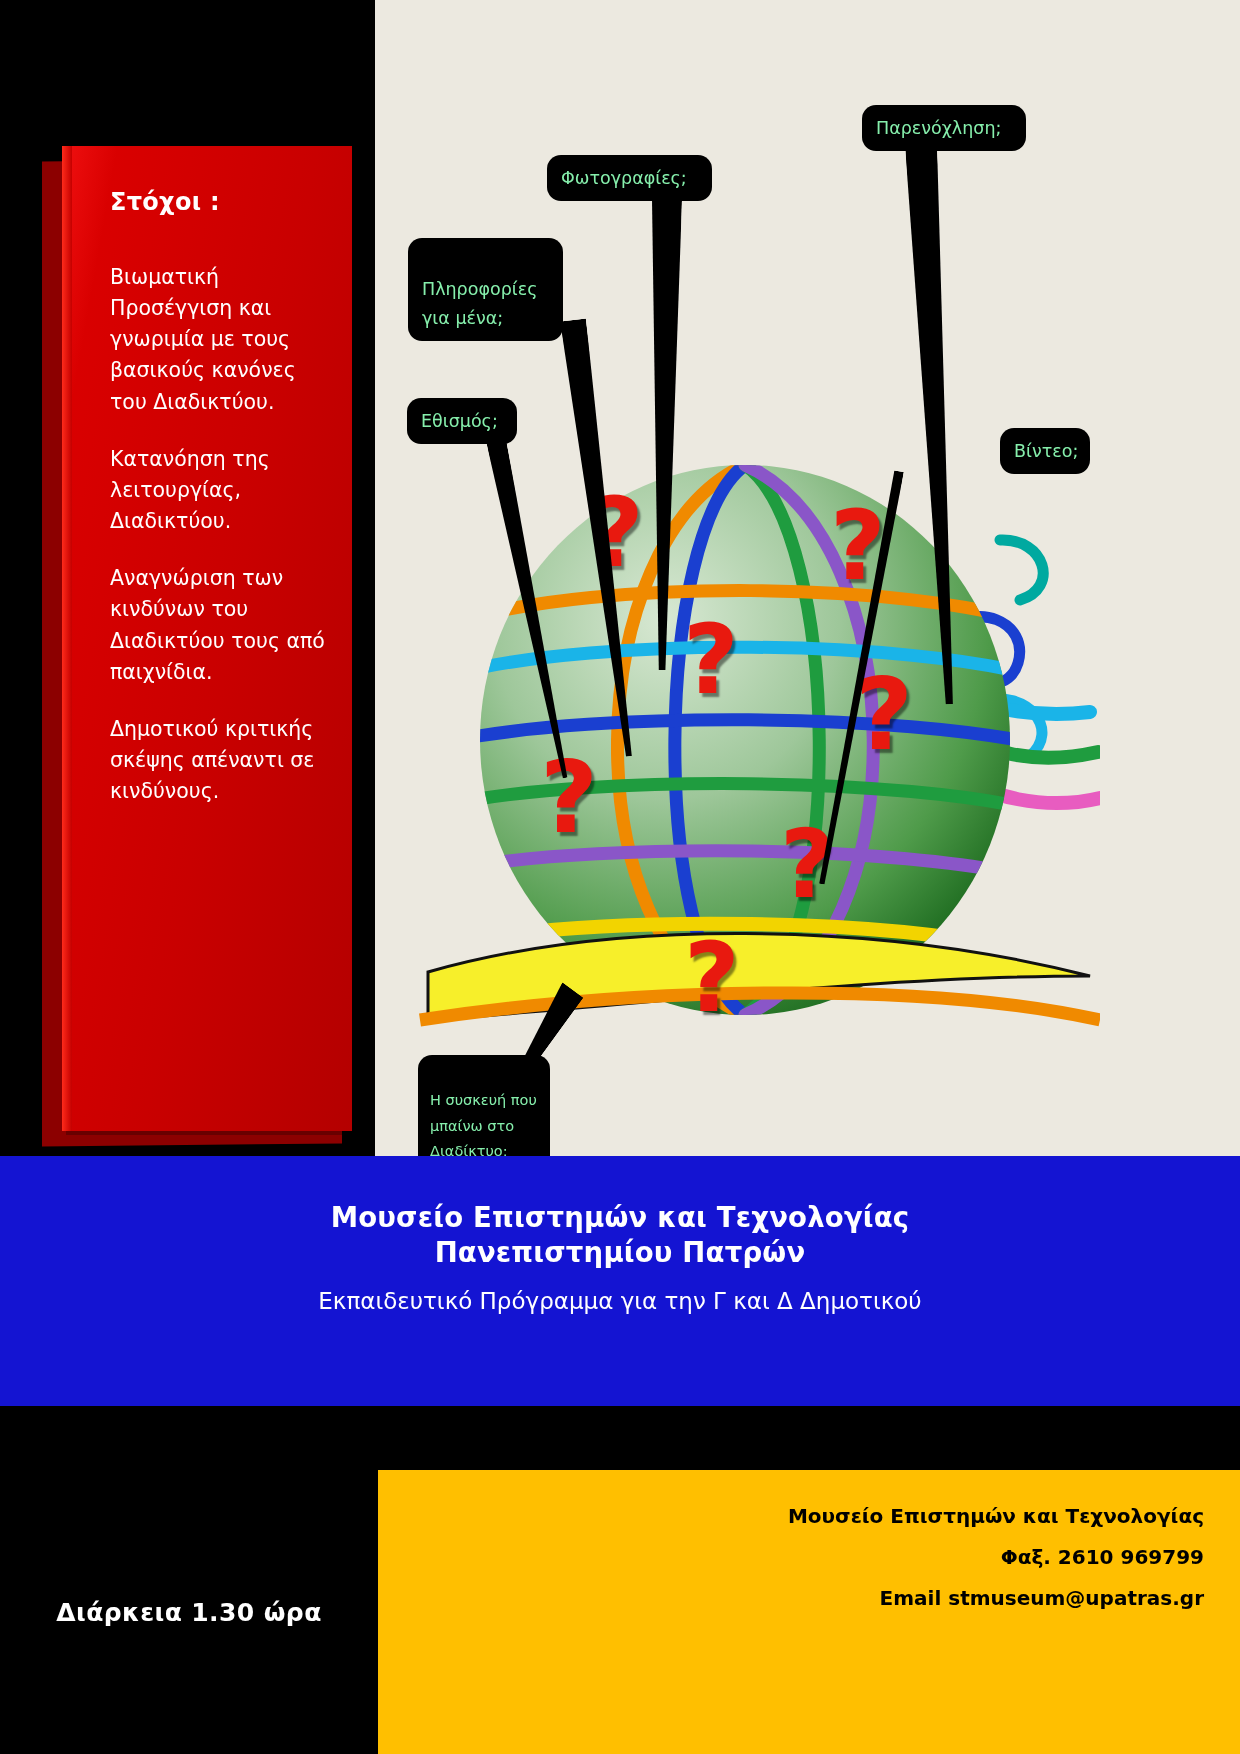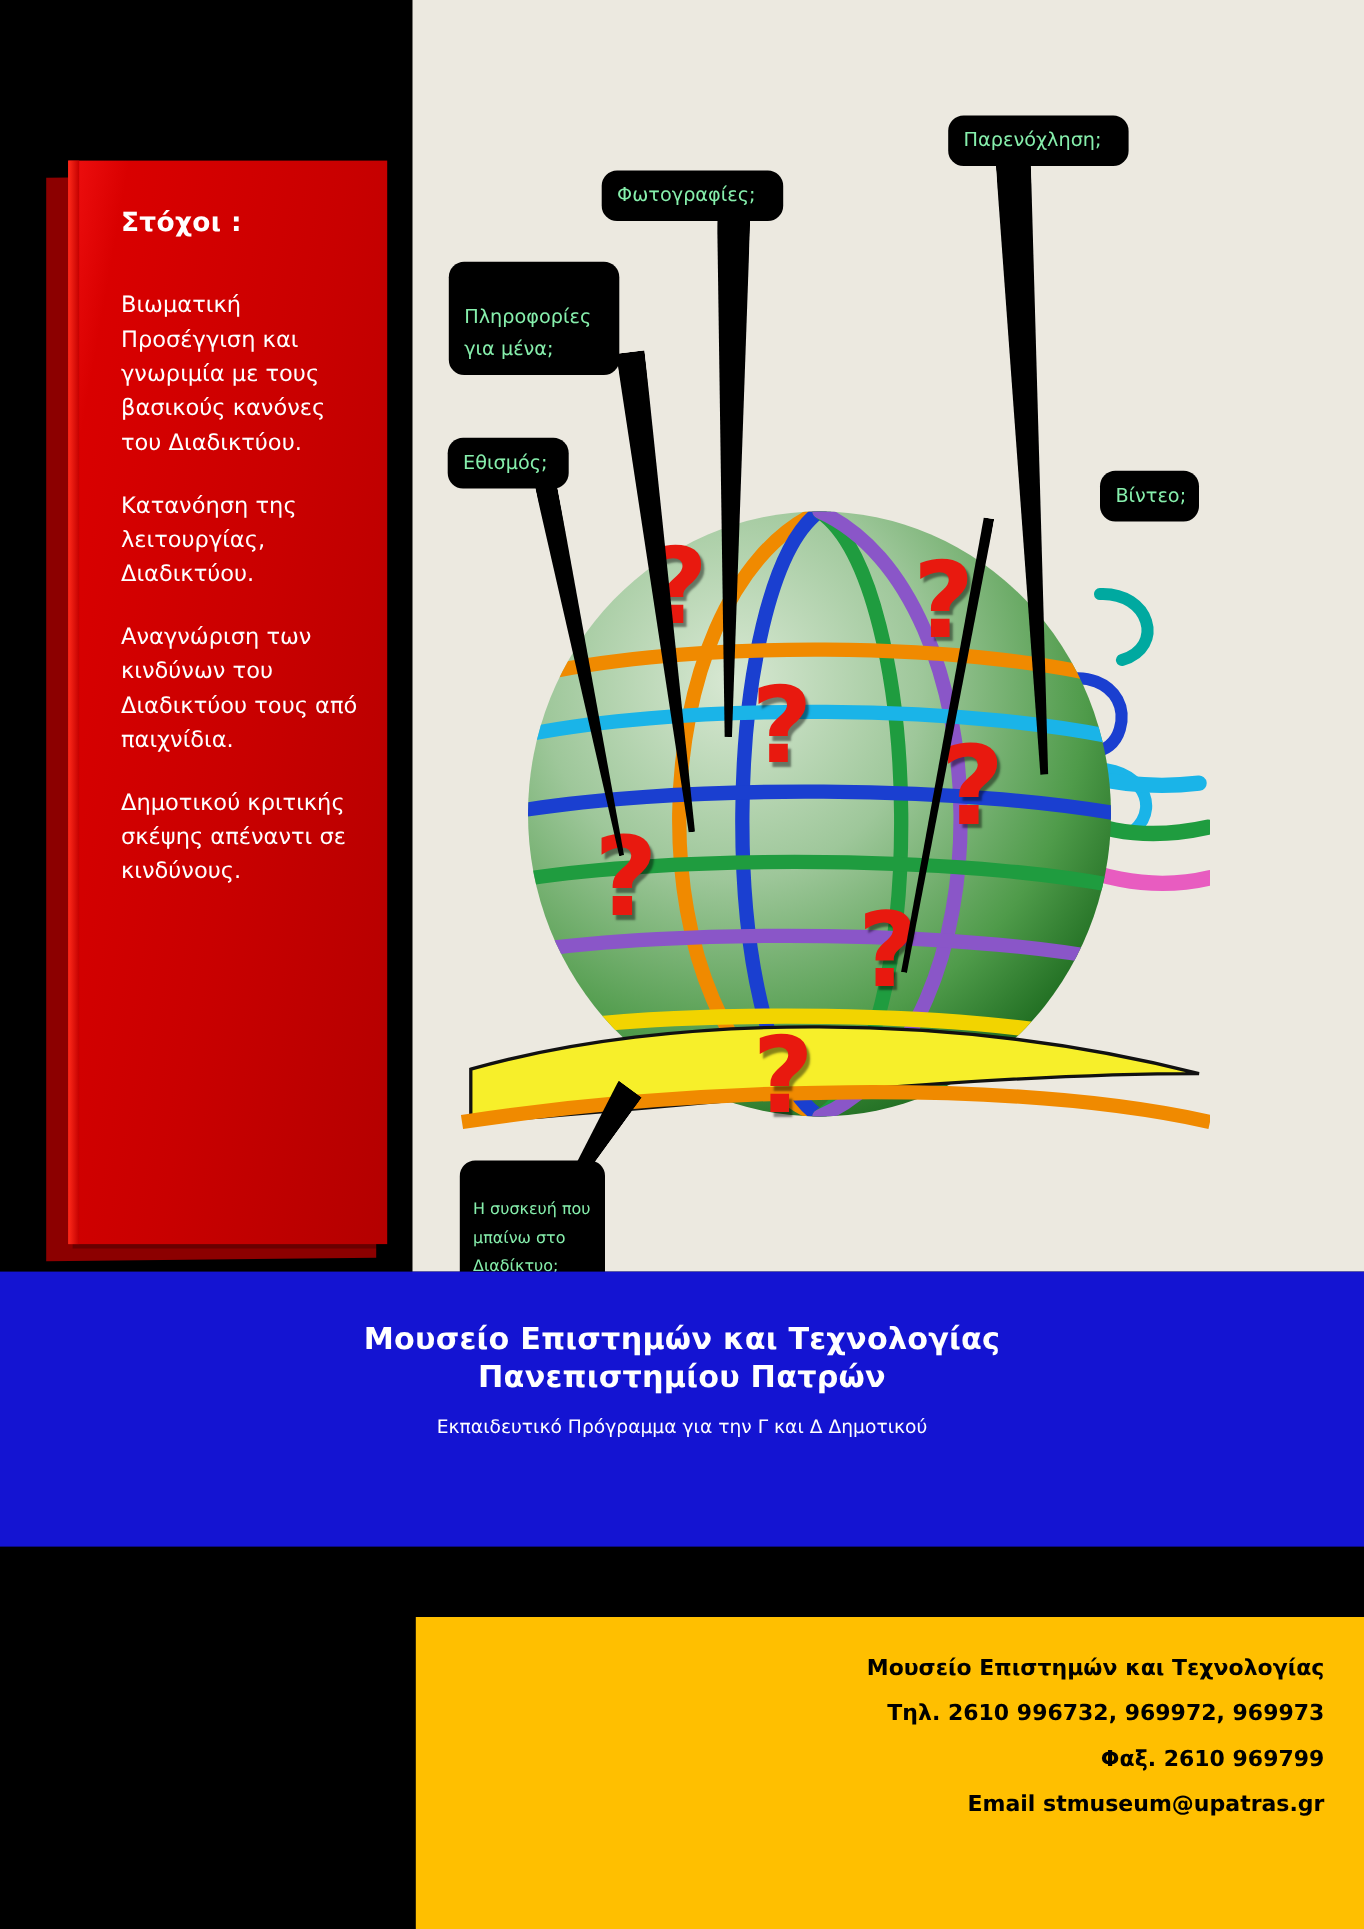--- a/index.html
+++ b/index.html
@@ -90,21 +90,21 @@
     background:#1414d2;
     z-index:8;
   }
   .blue-band .museum{
     text-align:center;color:#fff;font-weight:bold;
     font-size:27.5px;line-height:1.28;
     padding-top:44px;
     letter-spacing:.2px;
   }
   .blue-band .subtitle{
-    text-align:center;color:#fff;font-size:17px;
+    text-align:center;color:#fff;font-size:23px;
     margin-top:18px;
   }
   .program-title{
     position:absolute;left:0;top:1406px;width:1240px;height:64px;
     background:#1414d2;
     text-align:center;
     z-index:8;
   }
   .program-title span{
     display:inline-block;
@@ -267,21 +267,21 @@
     <div class="museum">
       <div>Μουσείο  Επιστημών και Τεχνολογίας</div>
       <div>Πανεπιστημίου Πατρών</div>
     </div>
     <div class="subtitle">Εκπαιδευτικό Πρόγραμμα για την Γ και Δ Δημοτικού</div>
   </div>
 
 
   <div class="footer">
     <div class="yellow"></div>
+    <div class="duration">Διάρκεια  1.30 ώρα</div>
     <div class="contact">
       <div>Μουσείο Επιστημών και Τεχνολογίας</div>
-      <div>Τηλ. 2610 996732, 969972, 969973</div>
       <div>Φαξ. 2610 969799</div>
       <div>Email stmuseum@upatras.gr</div>
     </div>
   </div>
 
 </div>
 
 </body></html>

